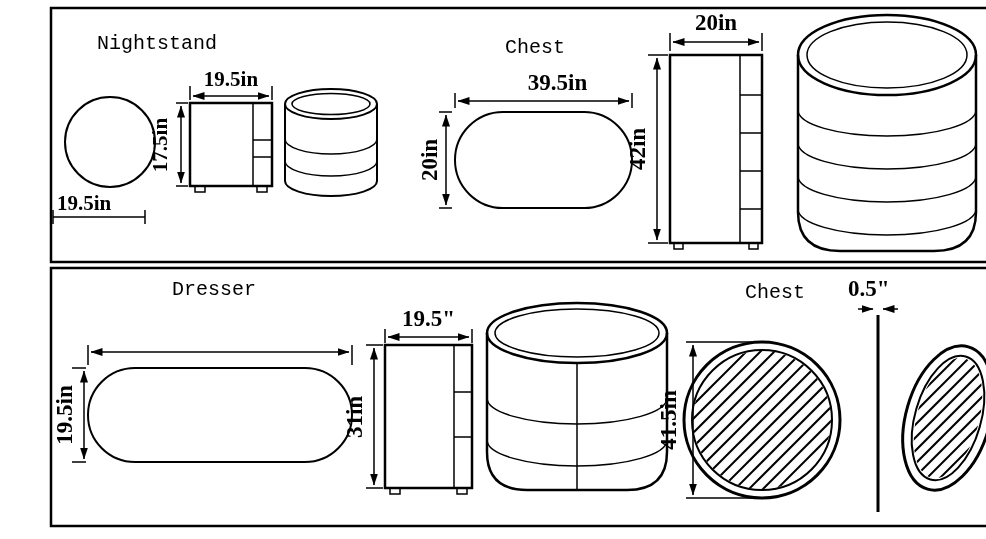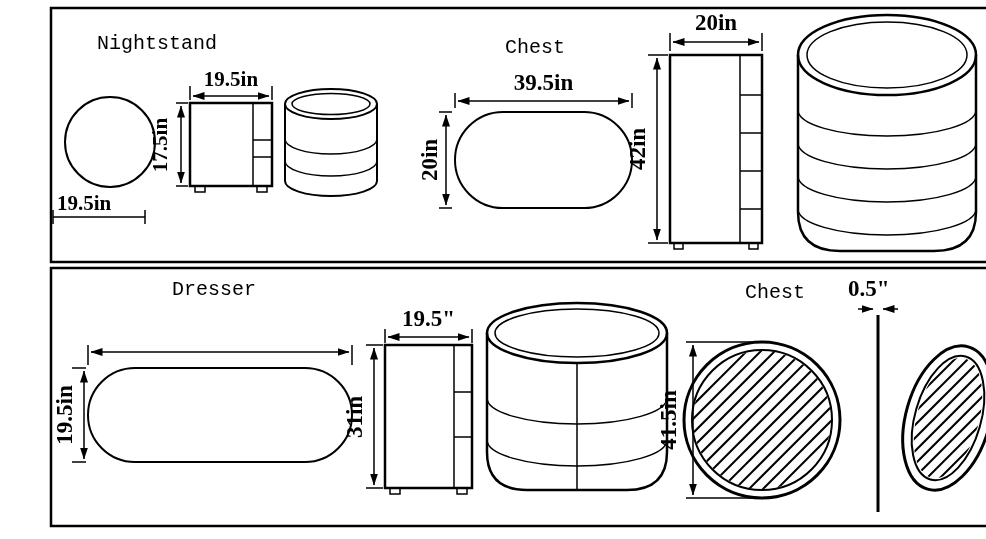--- a/index.html
+++ b/index.html
@@ -197,21 +197,21 @@
       </g>
     </g>
   </svg>
 
   <div class="txt lbl" style="left:57px; top:32px;">Nightstand</div>
   <div class="txt dim dim-s" style="left:17px; top:191px;">19.5in</div>
   <div class="txt dim dim-s ctr" style="left:150px; top:67px; width:82px;">19.5in</div>
   <div class="txt dim dim-s rot" style="left:88px; top:132px; width:64px;">17.5in</div>
 
   <div class="txt lbl" style="left:465px; top:36px;">Chest</div>
-  <div class="txt dim ctr" style="left:415px; top:70px; width:177px;">39.5in</div>
+  <div class="txt dim ctr" style="left:429px; top:70px; width:177px;">39.5in</div>
   <div class="txt dim rot" style="left:363px; top:147px; width:54px;">20in</div>
   <div class="txt dim ctr" style="left:630px; top:10px; width:92px;">20in</div>
   <div class="txt dim rot" style="left:571px; top:136px; width:54px;">42in</div>
 
   <div class="txt lbl" style="left:132px; top:278px;font-family:Liberation Mono, monospace;">Dresser</div>
   <div class="txt dim rot" style="left:-7px; top:402px; width:64px;">19.5in</div>
   <div class="txt dim ctr" style="left:345px; top:306px; width:87px;">19.5"</div>
   <div class="txt dim rot" style="left:288px; top:404px; width:54px;">31in</div>
 
   <div class="txt lbl" style="left:705px; top:281px;">Chest</div>

